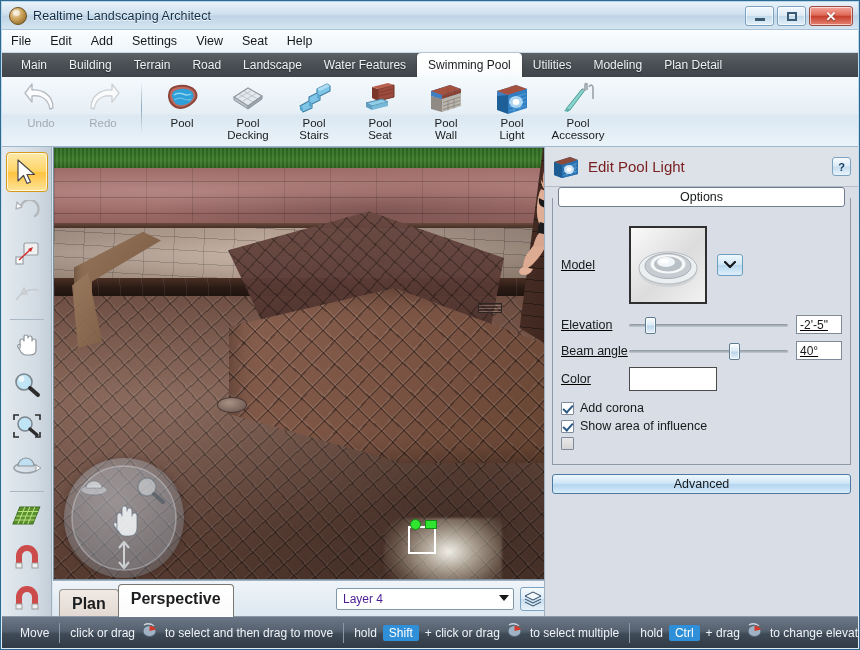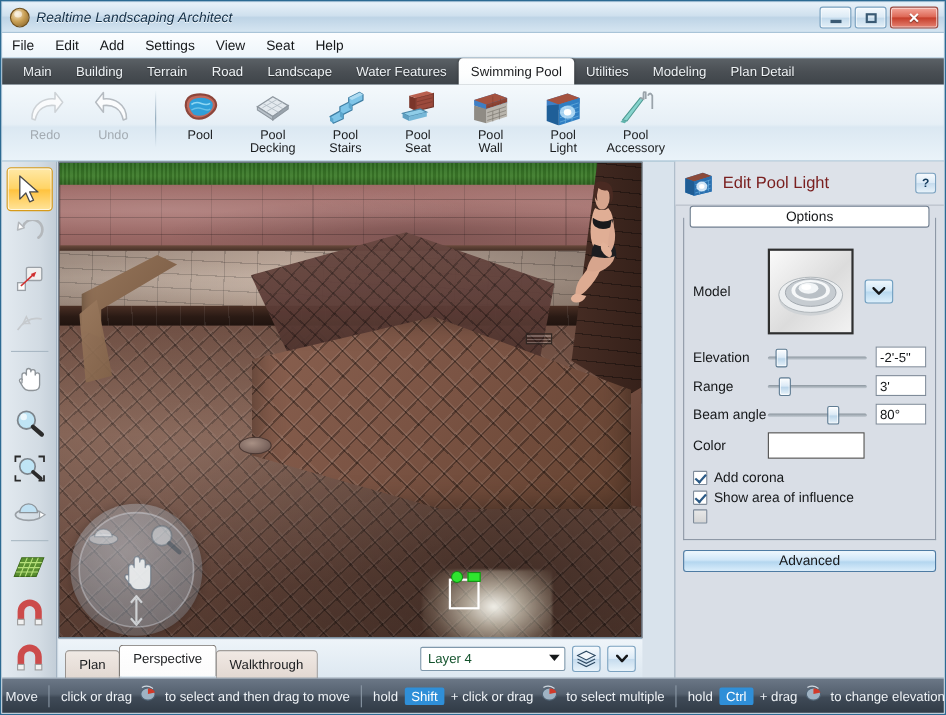--- a/index.html
+++ b/index.html
@@ -34,21 +34,20 @@
     position: relative; flex: none;
   }
   .tb-icon::after {
     content: ""; position: absolute; left: 3px; top: 2px; width: 7px; height: 6px;
     background: rgba(255,255,255,0.55); border-radius: 50%;
   }
   .tb-title {
     font-size: 12.5px; color: #102c44; letter-spacing: .1px;
     text-shadow: 0 1px 0 rgba(255,255,255,.85);
     white-space: nowrap;
-    font-style: italic;
   }
   .winbtns { position: absolute; right: 5px; top: 4px; display: flex; gap: 3px; }
   .winbtn {
     width: 29px; height: 20px; border-radius: 3px;
     border: 1px solid #7ba2c0;
     background: linear-gradient(to bottom, #f4f9fd 0%, #dceaf5 48%, #c3daec 52%, #e4f0f8 100%);
     display: flex; align-items: center; justify-content: center;
     box-shadow: inset 0 0 0 1px rgba(255,255,255,.6);
   }
   .winbtn.close {
@@ -305,48 +304,48 @@
   .vp-compass svg { display:block; }
 
   
   .vpbottom {
     position: absolute; left: 51px; right: 274px; bottom: 0; height: 36px;
     background: linear-gradient(to bottom, #eef4f9 0%, #dde8f1 100%);
     border-top: 1px solid #9fb0bf;
     display: flex; align-items: center; padding-left: 6px;
   }
   .vtab {
-    font-size: 12px; color: #1b1d1f; padding: 5px 12px 6px 12px;
+    font-size: 16px; color: #1b1d1f; padding: 5px 12px 6px 12px;
     background: linear-gradient(to bottom, #f0e9e4 0%, #e2d8d1 100%);
     border: 1px solid #9a9490; border-bottom: none;
     border-radius: 4px 4px 0 0; margin-right: -1px; cursor: default;
-    position: relative; top: 5px;
+    position: relative; top: 5px; font-weight: bold;
   }
   .vtab.active {
     background: linear-gradient(to bottom, #ffffff 0%, #fbfbfb 100%);
     border-color: #7b7570; top: 2px; padding-bottom: 9px; z-index: 2;
   }
   .layerwrap { margin-left: auto; display: flex; align-items: center; padding-right: 6px; }
   .layersel {
-    width: 132px; height: 22px; background: #ffffff;
+    width: 178px; height: 22px; background: #ffffff;
     border: 1px solid #7f98ab; border-radius: 2px;
     display: flex; align-items: center; padding: 0 4px 0 6px;
-    font-size: 12px; color: #14532d;
+    font-size: 12px; color: #4c1d95;
   }
   .layersel .caret { margin-left: auto; }
   .smallbtn {
     width: 26px; height: 24px; margin-left: 6px; border-radius: 3px;
     border: 1px solid #7ba2c0;
     background: linear-gradient(to bottom, #f6fafd 0%, #dcebf7 48%, #c6dcee 52%, #e8f3fa 100%);
     display: flex; align-items: center; justify-content: center;
   }
 
   
   .rightpanel {
-    position: absolute; right: 0; top: 0; width: 245px; bottom: 0;
+    position: absolute; right: 0; top: 0; width: 314px; bottom: 0;
     background: #d9dee6;
     border-left: 1px solid #9fb0bf;
   }
   .rp-header {
     height: 40px; display: flex; align-items: center; padding-left: 7px;
     border-bottom: 1px solid #b5bcc6;
     background: #dde2e9;
   }
   .rp-title {
     font-size: 15px; color: #7a2020; margin-left: 8px; white-space: nowrap;
@@ -363,21 +362,21 @@
     position: relative; margin: 11px 7px 0 7px;
     border: 1px solid #8e98a6; border-top: none;
     padding: 14px 8px 10px 8px;
   }
   .gb-legend {
     position: absolute; left: 5px; right: 5px; top: -11px; height: 20px;
     background: #ffffff; border: 1px solid #6f7d8e; border-radius: 3px;
     font-size: 12.5px; color: #16181a;
     display: flex; align-items: center; justify-content: center;
   }
-  .row { display: flex; align-items: center; margin-bottom: 7px; }
+  .row { display: flex; align-items: center; margin-bottom: 7px; text-decoration: underline; }
   .row-label { width: 68px; font-size: 12.5px; color: #16181a; flex: none; }
   .modelbox {
     width: 78px; height: 78px; background: linear-gradient(135deg, #fafafa, #dcdcdc 55%, #f2f2f2);
     border: 2px solid #2f2f2f; display: flex; align-items: center; justify-content: center;
     flex: none;
   }
   .dropbtn {
     width: 26px; height: 22px; margin-left: 10px; border-radius: 3px;
     border: 1px solid #6e9ec0;
     background: linear-gradient(to bottom, #f0f8fd 0%, #cfe6f6 48%, #b7d8ef 52%, #ddeffb 100%);
@@ -422,21 +421,21 @@
     border: 1px solid #4e7ba3; border-radius: 3px;
     background: linear-gradient(to bottom, #eef7fd 0%, #cfe6f8 45%, #b4d6ef 55%, #d9edfb 100%);
     display: flex; align-items: center; justify-content: center;
     font-size: 12.5px; color: #16181a; text-align: right;
   }
 
   
   .statusbar {
     position: absolute; left: 1px; right: 1px; bottom: 1px; height: 32px;
     background: linear-gradient(to bottom, #6b7786 0%, #55616f 45%, #3f4a57 55%, #313b46 100%);
-    display: flex; align-items: center; padding: 0 0;
+    display: flex; align-items: center; padding: 0 15px;
     border-top: 1px solid #8b98a6;
   }
   .sb-text { font-size: 12px; color: #eef2f6; white-space: nowrap; }
   .sb-sep { width: 1px; height: 20px; background: #8a97a5; margin: 0 7px; flex: none; }
   .sb-key {
     background: #2f8fd8; color: #ffffff; font-size: 12px;
     padding: 1px 6px; border-radius: 2px; margin: 0 3px; white-space: nowrap;
     font-weight: normal;
   }
   .sb-mouse { width: 18px; height: 15px; margin: 0 3px; flex: none; }
@@ -483,32 +482,32 @@
       <div class="tab active">Swimming Pool</div>
       <div class="tab">Utilities</div>
       <div class="tab">Modeling</div>
       <div class="tab">Plan Detail</div>
     </div>
 
   <div class="ribbon" id="ribbon">
       <div class="rb-item disabled">
         <span>
           <svg class="rb-icon" viewBox="0 0 36 33">
-            <path d="M6 27 C6 13 18 8 27 9 L27 3 L34 12 L27 21 L27 15 C19 14 11 17 9 28 Z" fill="#fafbfc" stroke="#cdd2d6" stroke-width="1.4" stroke-linejoin="round"></path>
+            <path d="M30 27 C30 13 18 8 9 9 L9 3 L2 12 L9 21 L9 15 C17 14 25 17 27 28 Z" fill="#fbfcfd" stroke="#b6bcc2" stroke-width="1.4" stroke-linejoin="round"></path>
           </svg>
         </span>
-        <div class="rb-label">Redo</div>
+        <div class="rb-label">Undo</div>
       </div>
       <div class="rb-item disabled">
         <span>
           <svg class="rb-icon" viewBox="0 0 36 33">
-            <path d="M30 27 C30 13 18 8 9 9 L9 3 L2 12 L9 21 L9 15 C17 14 25 17 27 28 Z" fill="#fbfcfd" stroke="#b6bcc2" stroke-width="1.4" stroke-linejoin="round"></path>
+            <path d="M6 27 C6 13 18 8 27 9 L27 3 L34 12 L27 21 L27 15 C19 14 11 17 9 28 Z" fill="#fafbfc" stroke="#cdd2d6" stroke-width="1.4" stroke-linejoin="round"></path>
           </svg>
         </span>
-        <div class="rb-label">Undo</div>
+        <div class="rb-label">Redo</div>
       </div>
       <div class="rb-sep"></div>
       <div class="rb-item wide">
         <span>
           <svg class="rb-icon" viewBox="0 0 36 33">
             <path d="M5 16 Q4 6 15 5 Q26 4 31 10 Q35 16 28 22 Q20 29 12 26 Q6 23 5 16z" fill="#c0695c" stroke="#8d463b" stroke-width="2"></path>
             <path d="M8 16 Q7 9 16 8 Q25 7 29 12 Q31 17 25 22 Q18 26 12 23 Q9 20 8 16z" fill="#2f9fd9"></path>
             <path d="M10 14 Q14 11 19 13 Q24 15 27 13" fill="none" stroke="#9fe0f7" stroke-width="1.5" opacity=".85"></path>
             <path d="M10 19 Q15 16 20 18 Q25 20 27 18" fill="none" stroke="#7fd0f0" stroke-width="1.3" opacity=".7"></path>
           </svg>
@@ -742,21 +741,20 @@
           <g opacity="0.8">
             <path d="M60 86 L60 108 M55 90 L60 84 L65 90 M55 104 L60 110 L65 104" fill="none" stroke="rgba(245,250,253,0.85)" stroke-width="2" stroke-linejoin="round"></path>
           </g>
         </svg>
       </div>
     </div>
 
     <div class="vpbottom">
       <div class="vtab">Plan</div>
       <div class="vtab active">Perspective</div>
-      <div class="vtab">Walkthrough</div>
       <div class="layerwrap">
         <div class="layersel">
           <span>Layer 4</span>
           <svg class="caret" width="10" height="7" viewBox="0 0 10 7">
             <path d="M0 0 L5 6 L10 0 Z" fill="#16181a"></path>
           </svg>
         </div>
         <div class="smallbtn">
           <svg width="18" height="16" viewBox="0 0 18 16">
             <path d="M9 1 L17 5 L9 9 L1 5 Z" fill="#f2f7fb" stroke="#2d4a63" stroke-width="1"></path>
@@ -816,34 +814,26 @@
         <div id="sliders">
             <div class="row">
               <div class="row-label">Elevation</div>
               <div class="slider">
                 <div class="slider-track"></div>
                 <div class="slider-thumb" style="left: calc(13% - 5px);"></div>
               </div>
               <div class="valbox">-2'-5"</div>
             </div>
             <div class="row">
-              <div class="row-label">Range</div>
-              <div class="slider">
-                <div class="slider-track"></div>
-                <div class="slider-thumb" style="left: calc(17% - 5px);"></div>
-              </div>
-              <div class="valbox">3'</div>
-            </div>
-            <div class="row">
               <div class="row-label">Beam angle</div>
               <div class="slider">
                 <div class="slider-track"></div>
                 <div class="slider-thumb" style="left: calc(66% - 5px);"></div>
               </div>
-              <div class="valbox">80°</div>
+              <div class="valbox">40°</div>
             </div>
           </div>
 
         <div class="row" style="margin-bottom:10px;align-items:center;">
           <div class="row-label">Color</div>
           <div class="colorbox"></div>
         </div>
 
         <div id="checks">
             <div class="cbrow">

